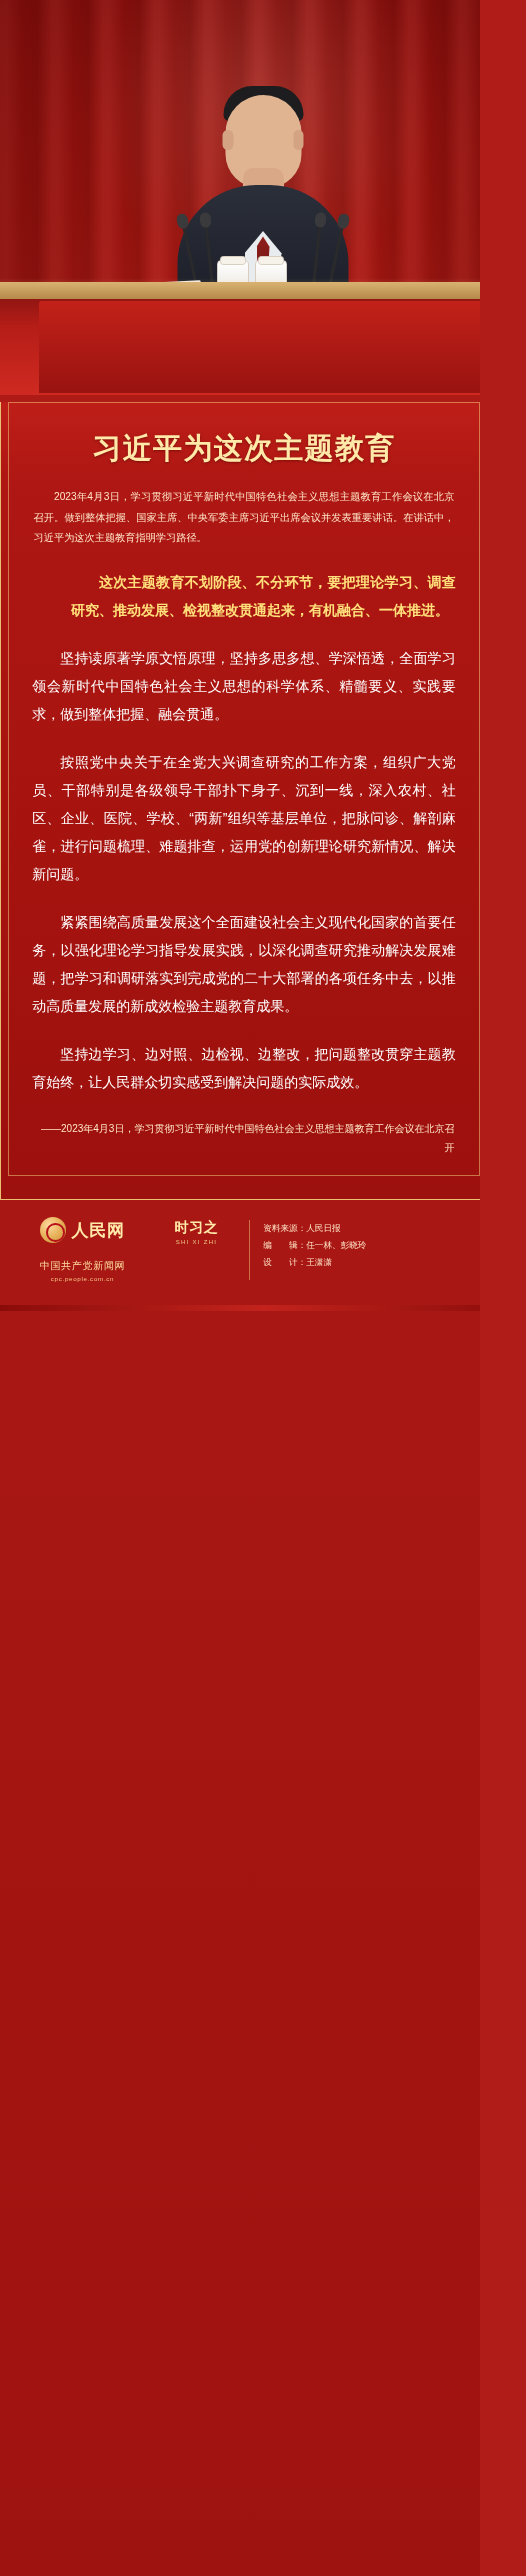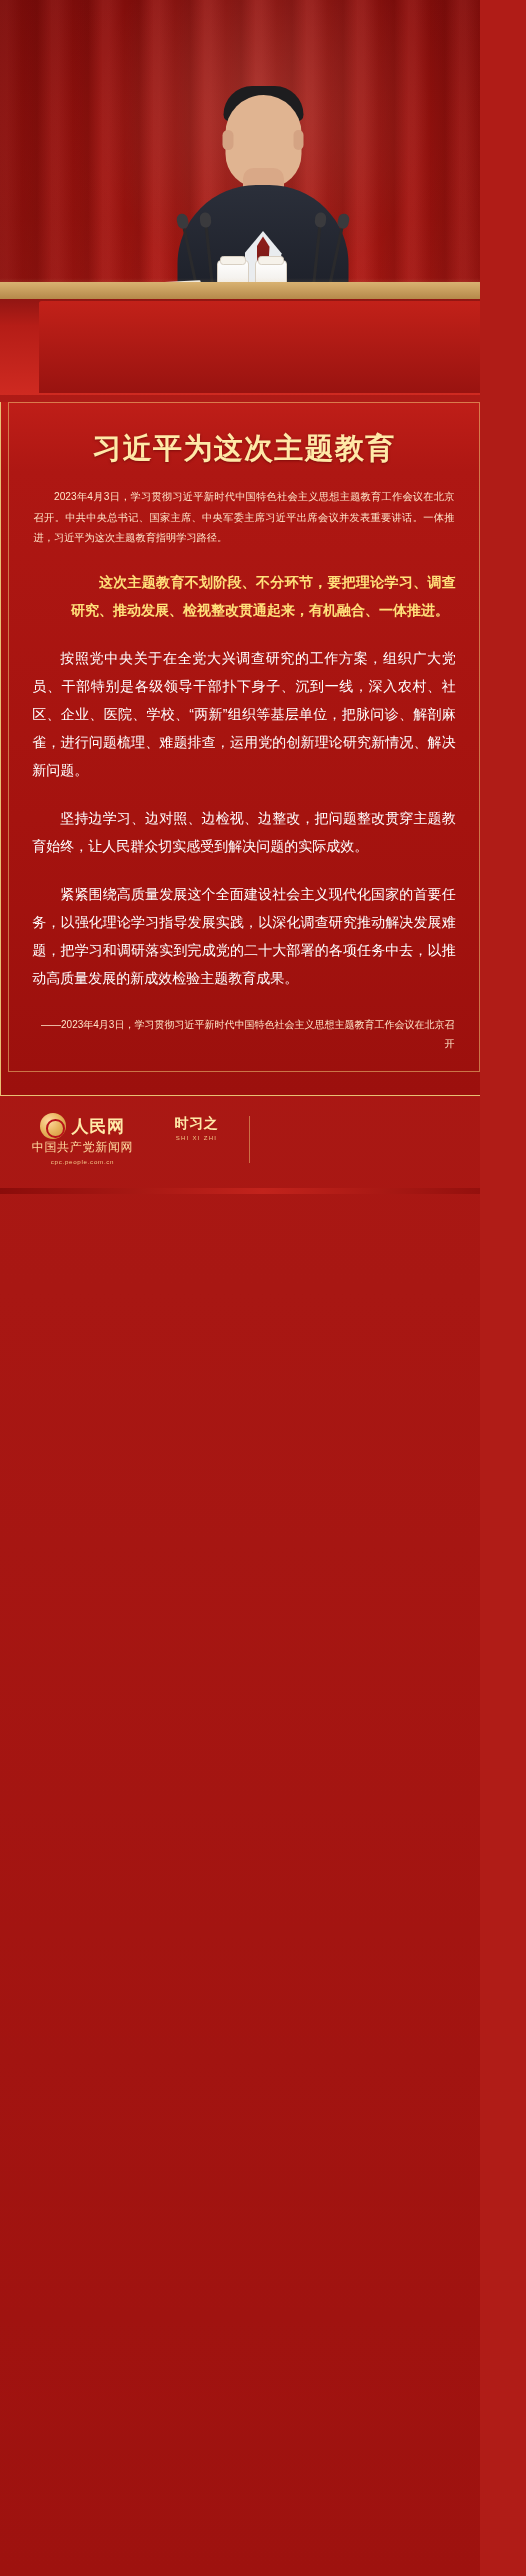--- a/index.html
+++ b/index.html
@@ -281,22 +281,22 @@
   }
   .logo-cn {
     color: #ffe9a8;
     font-size: 17px;
     font-weight: bold;
     letter-spacing: 0.7px;
     text-align: center;
   }
   .logo-sub {
     color: #ffdca0;
-    font-size: 12px;
-    margin-top: 0;
+    font-size: 10px;
+    margin-top: 16px;
     letter-spacing: 0.7px;
   }
   .logo-url {
     color: #f6c98a;
     font-size: 6.2px;
     margin-top: 2px;
     letter-spacing: 0.7px;
   }
   .brand-block {
     flex: 0 0 auto;
@@ -375,26 +375,27 @@
     </div>
   </div>
 
   <div class="frame">
     <div class="frame-inner">
 
       <div class="title-wrap">
         <div class="title-line">习近平为这次主题教育</div>
       </div>
 
-      <div class="lede">2023年4月3日，学习贯彻习近平新时代中国特色社会主义思想主题教育工作会议在北京召开。中共中央总书记、国家主席、中央军委主席习近平出席会议并发表重要讲话。一体推进，习近平为这次主题教育指明学习路径。</div>
+      <div class="lede">2023年4月3日，学习贯彻习近平新时代中国特色社会主义思想主题教育工作会议在北京召开。做到整体把握、国家主席、中央军委主席习近平出席会议并发表重要讲话。在讲话中，习近平为这次主题教育指明学习路径。</div>
 
       <p class="para highlight">这次主题教育不划阶段、不分环节，要把理论学习、调查研究、推动发展、检视整改贯通起来，有机融合、一体推进。</p>
+      <p class="para">坚持读原著学原文悟原理，坚持多思多想、学深悟透，全面学习领会新时代中国特色社会主义思想的科学体系、精髓要义、实践要求，做到整体把握、融会贯通。</p>
       <p class="para">按照党中央关于在全党大兴调查研究的工作方案，组织广大党员、干部特别是各级领导干部扑下身子、沉到一线，深入农村、社区、企业、医院、学校、“两新”组织等基层单位，把脉问诊、解剖麻雀，进行问题梳理、难题排查，运用党的创新理论研究新情况、解决新问题。</p>
+      <p class="para">紧紧围绕高质量发展这个全面建设社会主义现代化国家的首要任务，以强化理论学习指导发展实践，以深化调查研究推动解决发展难题，把学习和调研落实到完成党的二十大部署的各项任务中去，以推动高质量发展的新成效检验主题教育成果。</p>
       <p class="para">坚持边学习、边对照、边检视、边整改，把问题整改贯穿主题教育始终，让人民群众切实感受到解决问题的实际成效。</p>
-      <p class="para">紧紧围绕高质量发展这个全面建设社会主义现代化国家的首要任务，以强化理论学习指导发展实践，以深化调查研究推动解决发展难题，把学习和调研落实到完成党的二十大部署的各项任务中去，以推动高质量发展的新成效检验主题教育成果。</p>
 
       <div class="source">——2023年4月3日，学习贯彻习近平新时代中国特色社会主义思想主题教育工作会议在北京召开</div>
     </div>
   </div>
 
   <div class="footer">
     <div class="logo-block">
       <div class="logo-people">
         <span class="logo-mark"></span>
         <span class="logo-cn">人民网</span>
@@ -403,17 +404,22 @@
       <div class="logo-url">cpc.people.com.cn</div>
     </div>
 
     <div class="brand-block">
       <div class="brand-cn">时习之</div>
       <div class="brand-en">SHI XI ZHI</div>
     </div>
 
     <div class="divider-gold"></div>
 
+    <div class="credits">
+      <div class="row">资料来源：人民日报</div>
+      <div class="row">编　　辑：任一林、彭晓玲</div>
+      <div class="row">设　　计：王潇潇</div>
+    </div>
   </div>
 
   <div class="footer-strip"></div>
 </div>
 
 
 </body></html>

